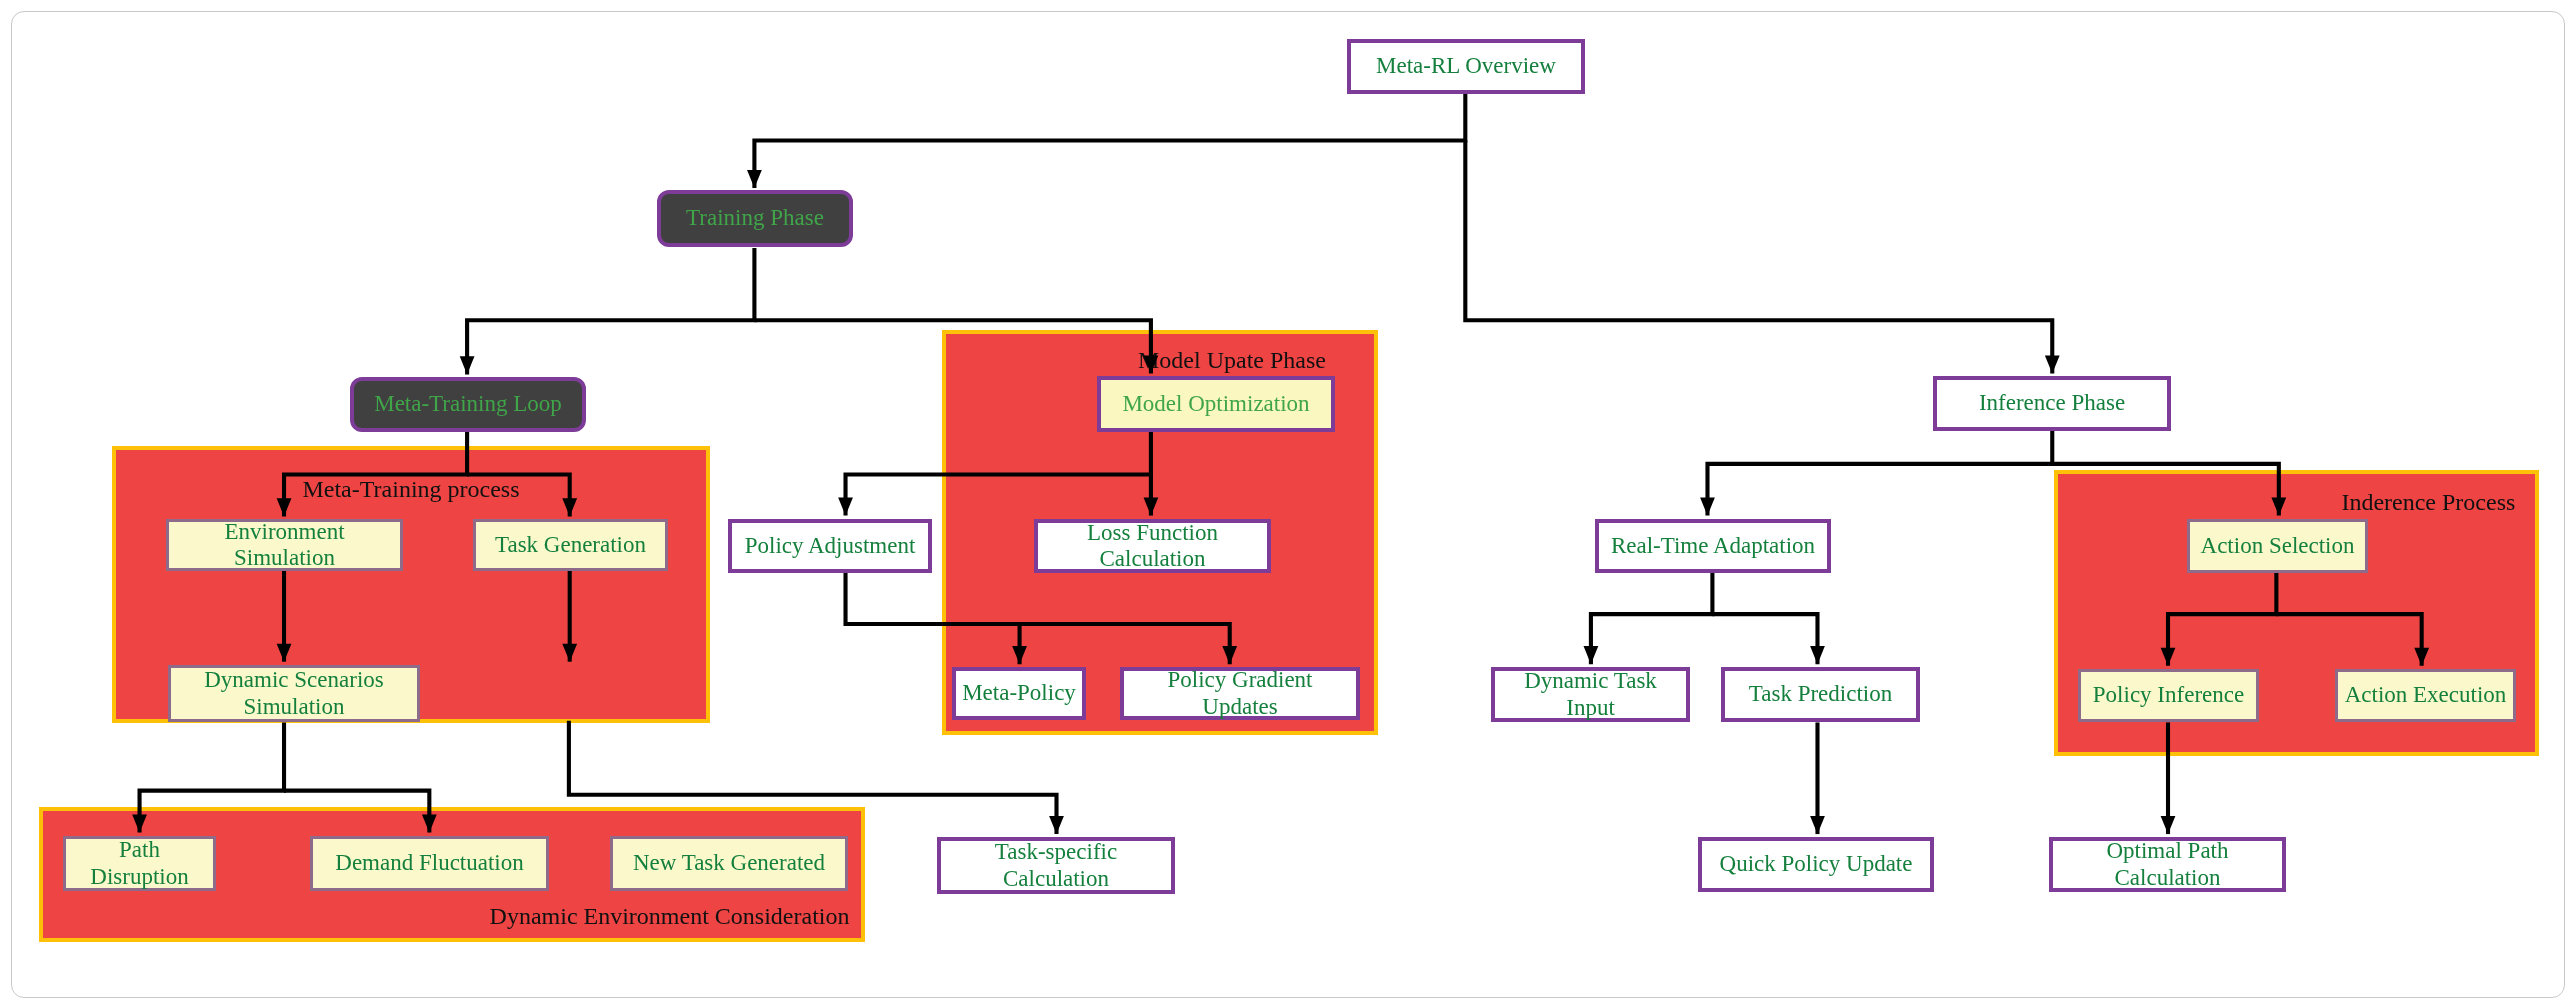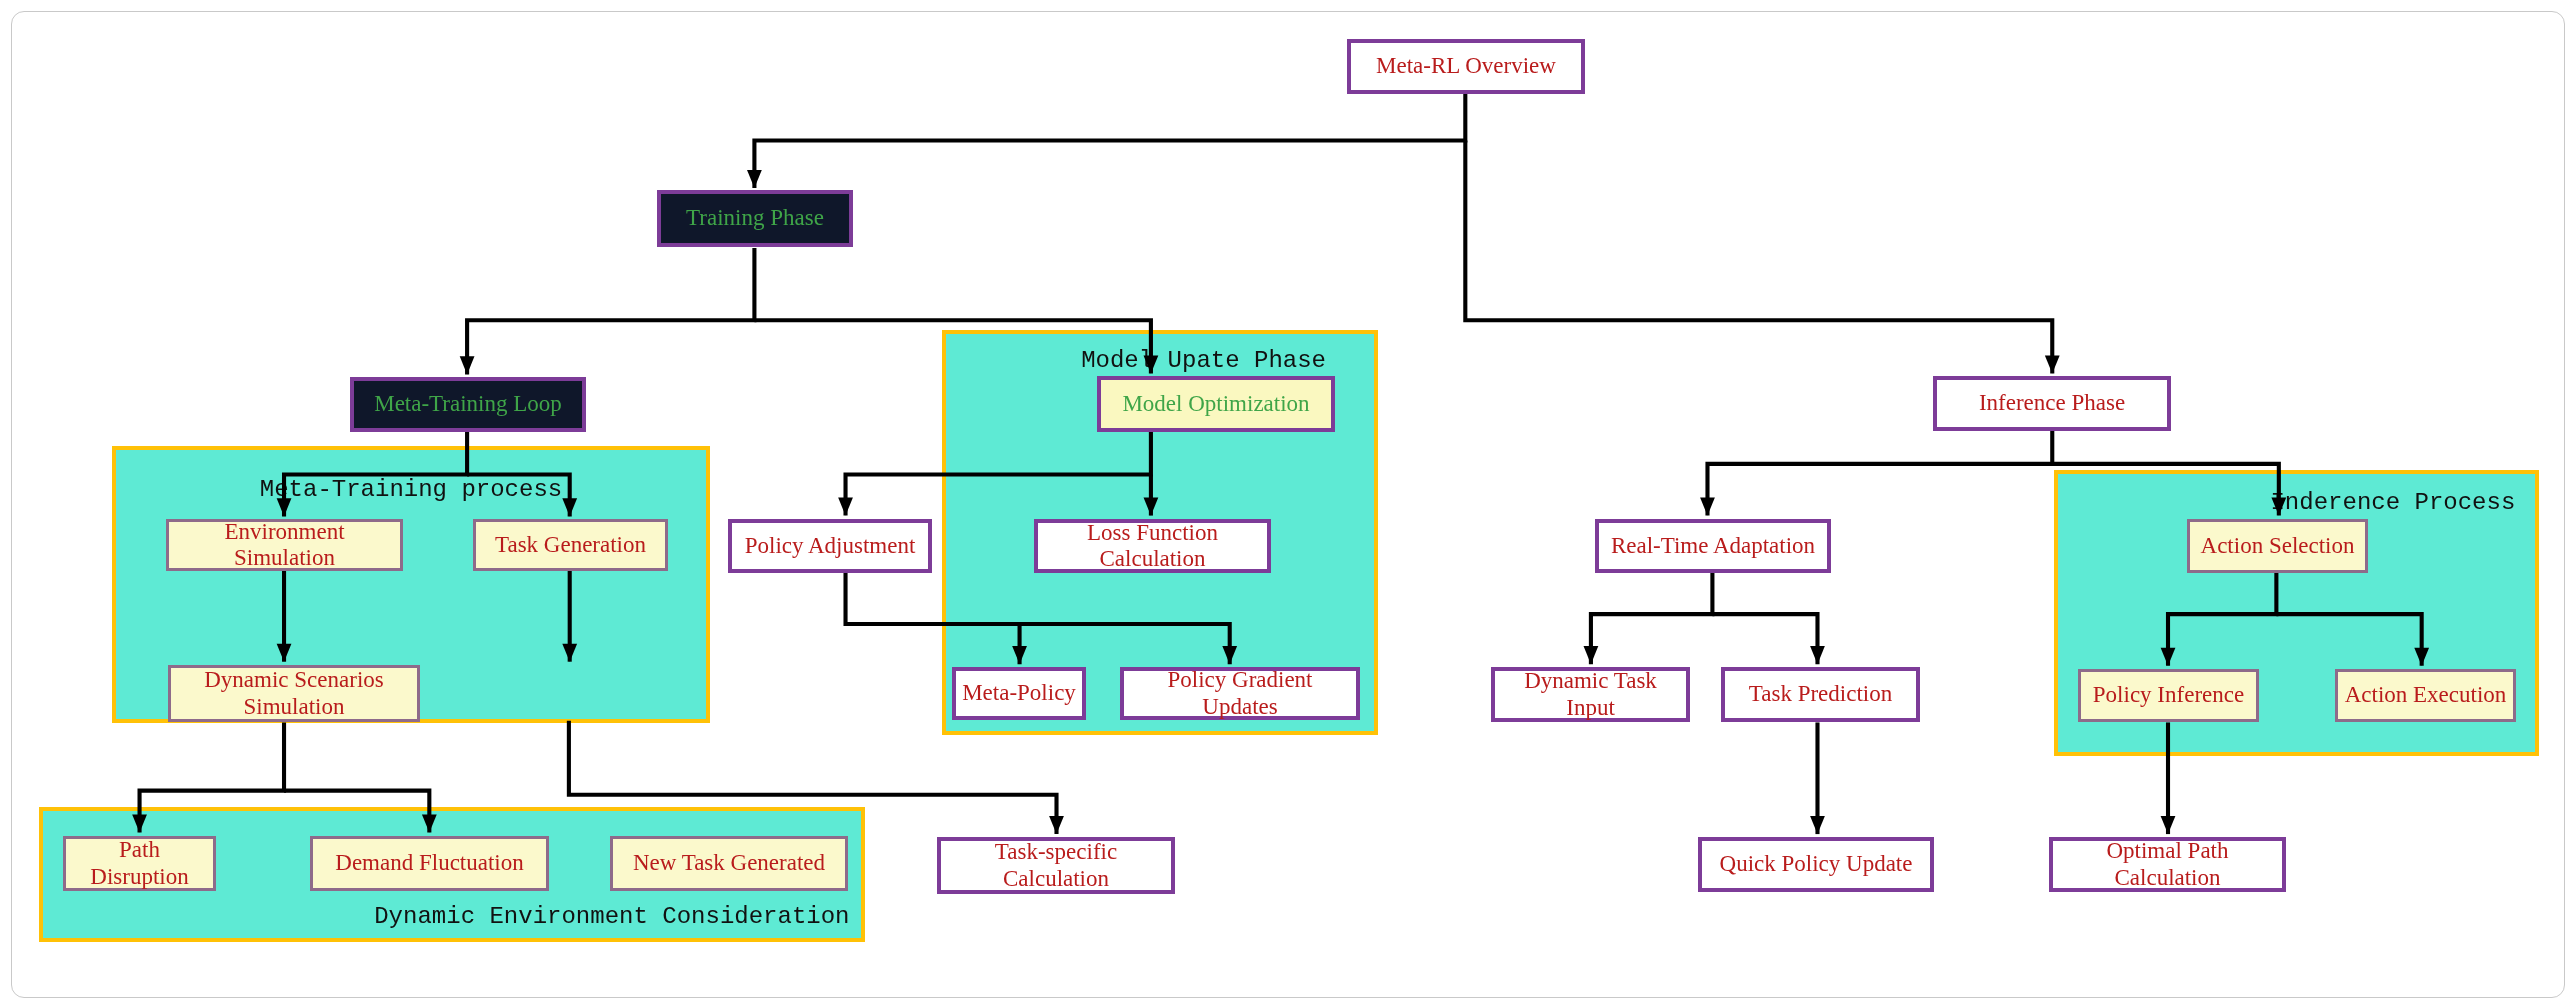--- a/index.html
+++ b/index.html
@@ -1,33 +1,33 @@
 <!DOCTYPE html>
 <html style="font-size:13px"><head>
 <meta charset="utf-8">
 <style>
   html,body{margin:0;padding:0;background:#fff;}
   .canvas{position:relative;width:2576px;height:1009px;background:#fff;
           font-family:"Liberation Serif", serif;overflow:hidden;}
   .page-border{position:absolute;left:10.7px;top:10.7px;right:10.7px;bottom:10.7px;
           border:1.6px solid #c9c9c9;border-radius:13px;z-index:0;}
-  .container{position:absolute;border:4.1px solid #FFC107;background:#5eead4;z-index:1;box-sizing:border-box;font-family:Liberation Mono, monospace;}
+  .container{position:absolute;border:4.1px solid #FFC107;background:#ef4444;z-index:1;box-sizing:border-box;}
   .container .clabel{position:absolute;font-size:24px;color:#111;white-space:nowrap;}
   .clabel-mtp{top:26px;left:0;width:100%;text-align:center;}
   .clabel-mup{top:13px;right:48px;}
   .clabel-inf{top:14.8px;right:19.7px;}
   .clabel-dec{bottom:8.2px;right:11.5px;}
   svg.edges{position:absolute;left:0;top:0;z-index:2;}
   .node{position:absolute;z-index:3;display:flex;align-items:center;justify-content:center;
-        text-align:center;font-size:23px;line-height:1.15;color:#b91c1c;box-sizing:border-box;
+        text-align:center;font-size:23px;line-height:1.15;color:#15803d;box-sizing:border-box;
         padding:0 4.9px;}
   .np{border:4.1px solid #7D3C98;}
   .nm{border:3.3px solid #8E6B8A;}
   .f-white{background:#ffffff;}
-  .f-ivory{background:#0f172a;}
+  .f-ivory{background:#404040;border-radius:12px;}
   .f-pale{background:#FBF9CC;}
   .f-opt{background:#FAF8C0;}
   .t-green{color:#3FA548;}
 </style>
 </head>
 <body>
 
 <div class="canvas">
   <div class="page-border"></div>
 

